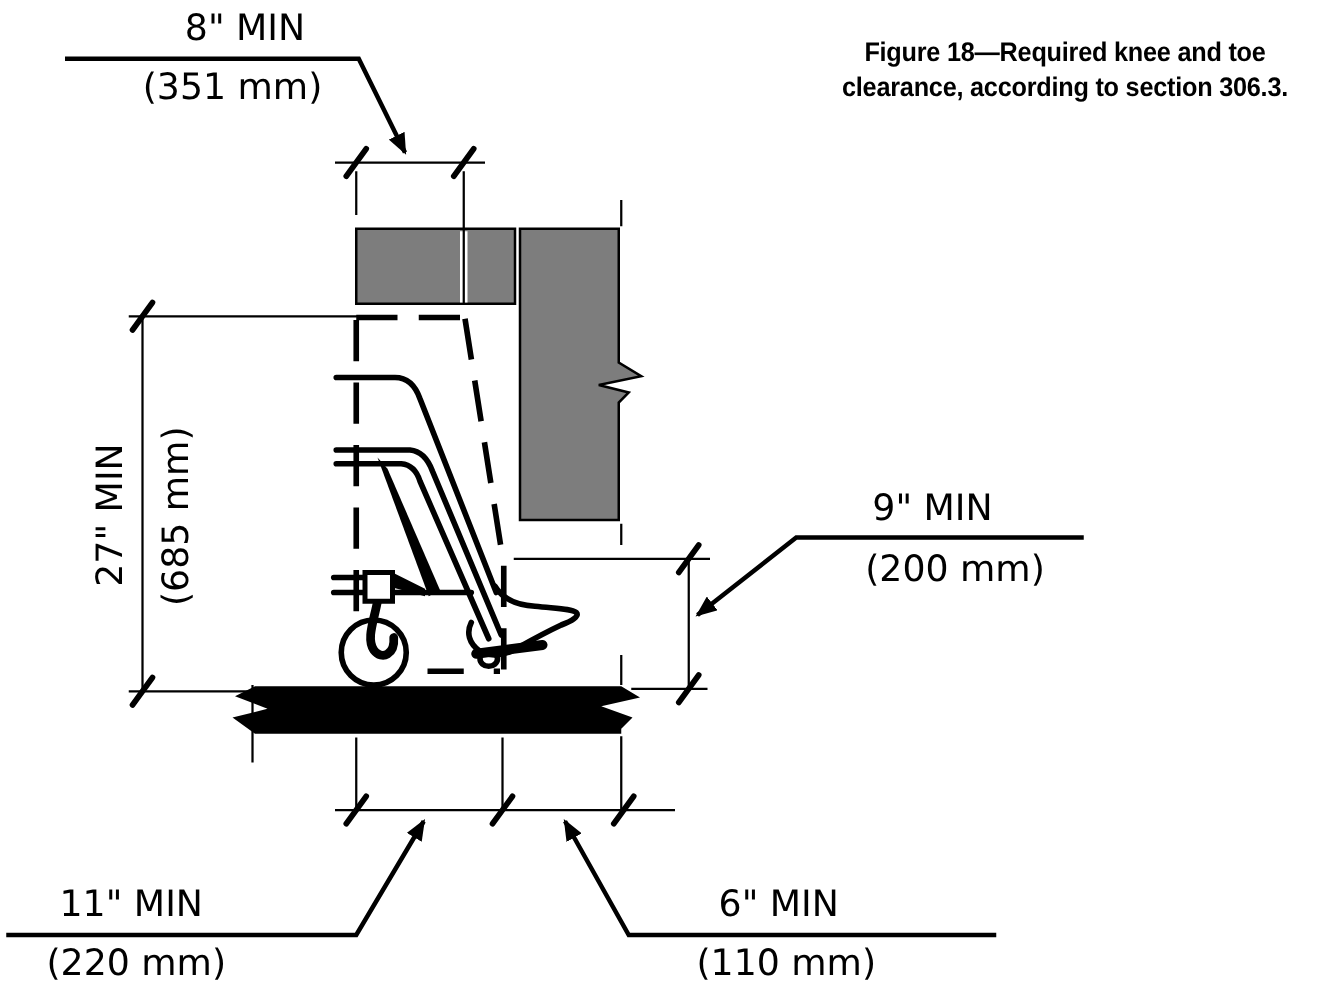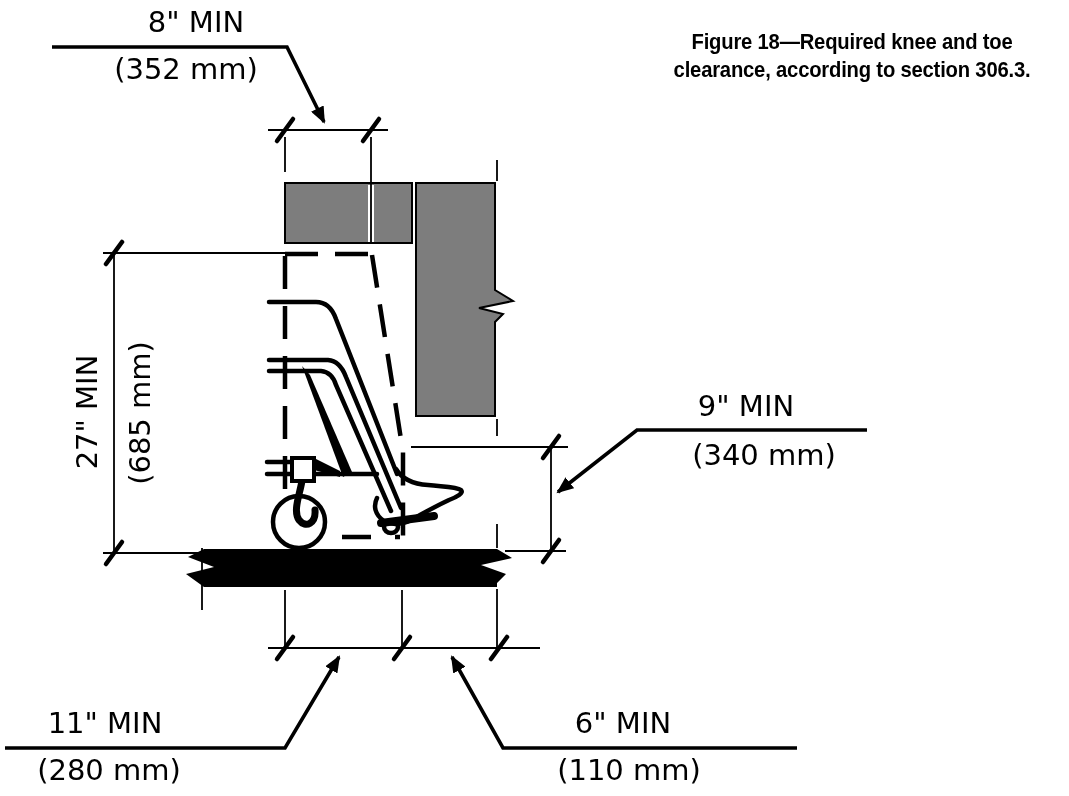--- a/index.html
+++ b/index.html
@@ -137,27 +137,27 @@
       <path d="M797,748 H503 L452,657" marker-end="url(#arrow)"></path>
     </g>
   </svg>
 
   <div class="caption">
     <div>Figure 18—Required knee and toe</div>
     <div>clearance, according to section 306.3.</div>
   </div>
 
   <div class="dim-label" style="left:196px;top:6px;">8" MIN</div>
-  <div class="dim-label" style="left:186px;top:53px;">(352 mm)</div>
+  <div class="dim-label" style="left:186px;top:53px;">(351 mm)</div>
 
   <div class="dim-label rot" style="left:88px;top:412px;">27" MIN</div>
   <div class="dim-label rot" style="left:141px;top:413px;">(685 mm)</div>
 
   <div class="dim-label" style="left:746px;top:390px;">9" MIN</div>
-  <div class="dim-label" style="left:764px;top:439px;">(340 mm)</div>
+  <div class="dim-label" style="left:764px;top:439px;">(200 mm)</div>
 
   <div class="dim-label" style="left:105px;top:707px;">11" MIN</div>
-  <div class="dim-label" style="left:109px;top:754px;">(280 mm)</div>
+  <div class="dim-label" style="left:109px;top:754px;">(220 mm)</div>
 
   <div class="dim-label" style="left:623px;top:707px;">6" MIN</div>
   <div class="dim-label" style="left:629px;top:754px;">(110 mm)</div>
 
 </div>
 
 </body></html>

